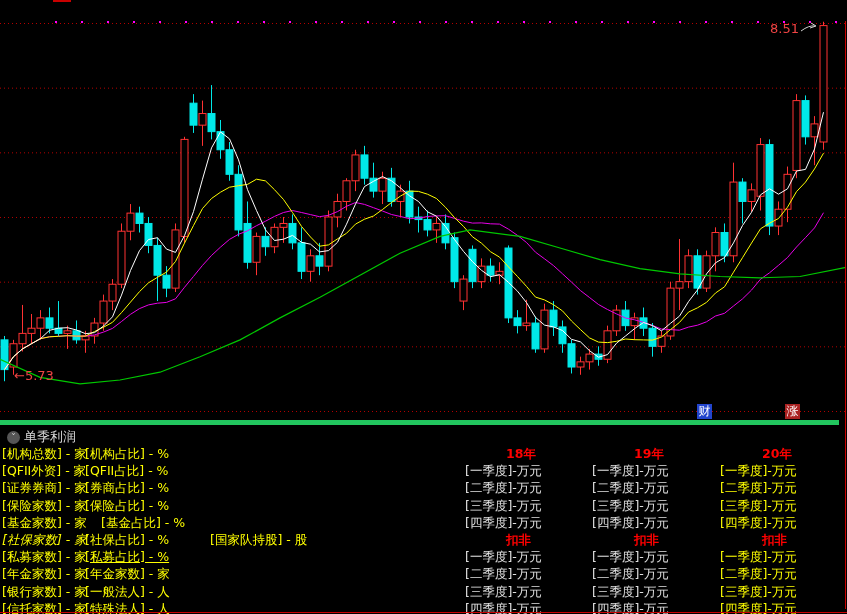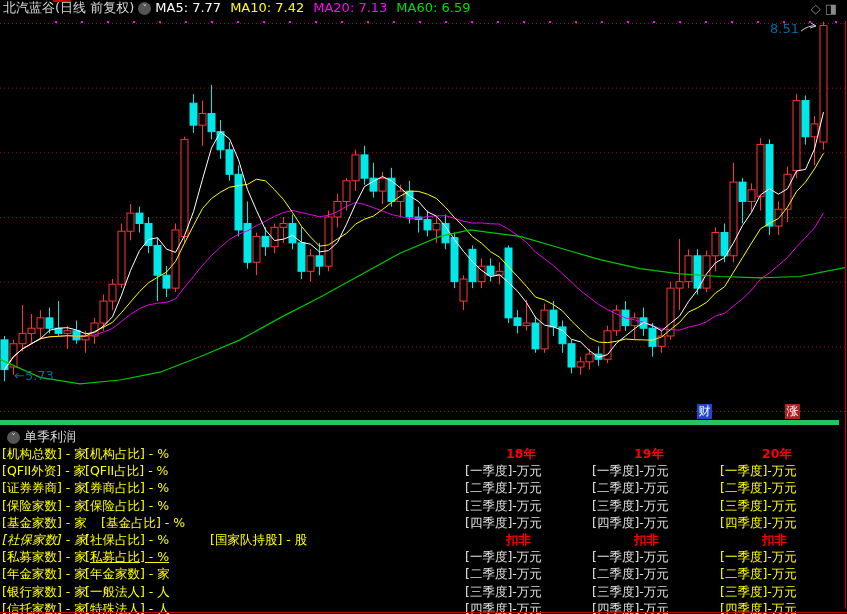--- a/index.html
+++ b/index.html
@@ -7,21 +7,21 @@
        font-family:"DejaVu Sans","Liberation Sans",sans-serif;}
   
   #header{position:absolute;left:0;top:0;width:847px;height:18px;font-size:13px;line-height:16px;white-space:nowrap;}
   #stock-title{color:#d8d8d8;margin-left:3px;}
   .dd-icon{display:inline-block;width:13px;height:13px;border-radius:50%;background:#555;color:#ddd;
            font-size:9px;line-height:12px;text-align:center;vertical-align:middle;margin:0 4px;}
   .ma-item{margin-right:9px;}
   #hdr-icons{position:absolute;right:6px;top:1px;color:#8a8a8a;font-size:13px;letter-spacing:4px;}
   
   #chart-svg{position:absolute;left:0;top:0;}
-  .anno{position:absolute;color:#0369a1;font-size:13px;}
+  .anno{position:absolute;color:#ef4444;font-size:13px;}
   .badge{position:absolute;width:15px;height:15px;color:#fff;font-size:12px;line-height:15px;text-align:center;}
   
   #panel{position:absolute;left:0;top:420px;width:839px;height:194px;background:#000;border-top:5px solid #22c55e;}
   #panel-title-row{position:absolute;left:3px;top:3px;color:#d8d8d8;font-size:13px;}
   .prow{position:absolute;font-size:12.5px;white-space:nowrap;line-height:15px;}
   #axis-line{position:absolute;left:0;top:187px;width:847px;height:1px;background:#c80000;}
   #axis-ticks{position:absolute;left:0;top:190px;width:847px;height:3px;
               background:repeating-linear-gradient(90deg,#9a0000 0 6px,transparent 6px 13px);}
   #right-border{position:absolute;left:845px;top:21px;width:1px;height:588px;background:#c80000;}
   #top-left-mark{position:absolute;left:53px;top:0;width:18px;height:2px;background:#c80000;}
@@ -264,24 +264,20 @@
       <polyline points="4.5,369.6 13.5,356.7 22.5,348.9 31.5,343.7 40.5,338.6 49.5,336.8 58.5,336.3 67.5,335.7 76.5,336.1 85.5,336.1 94.5,334.9 103.5,332.1 112.5,328.4 121.5,321.5 130.5,314.3 139.5,308.6 148.5,304.9 157.5,303.2 166.5,302.4 175.5,298.8 184.5,287.3 193.5,276.4 202.5,265.4 211.5,255.5 220.5,247.1 229.5,239.4 238.5,234.3 247.5,230.8 256.5,225.7 265.5,221.2 274.5,216.4 283.5,212.5 292.5,210.5 301.5,212.5 310.5,214.6 319.5,216.7 328.5,215.3 337.5,211.6 346.5,206.3 355.5,202.5 364.5,204.4 373.5,207.7 382.5,211.0 391.5,214.5 400.5,216.5 409.5,218.7 418.5,218.2 427.5,216.5 436.5,215.9 445.5,215.7 454.5,218.4 463.5,221.2 472.5,223.1 481.5,222.9 490.5,223.8 499.5,224.1 508.5,229.2 517.5,235.4 526.5,242.5 535.5,252.2 544.5,258.8 553.5,265.6 562.5,273.8 571.5,282.1 580.5,290.6 589.5,297.5 598.5,304.5 607.5,309.5 616.5,313.9 625.5,318.0 634.5,319.8 643.5,322.3 652.5,325.5 661.5,329.0 670.5,329.6 679.5,330.2 688.5,327.1 697.5,325.2 706.5,321.8 715.5,316.0 724.5,313.3 733.5,306.0 742.5,298.9 751.5,290.1 760.5,279.2 769.5,272.8 778.5,265.3 787.5,257.5 796.5,247.0 805.5,237.6 814.5,227.9 823.5,212.7" fill="none" stroke="#e800e8" stroke-width="1"></polyline>
       <polyline points="4.5,369.6 13.5,356.7 22.5,348.9 31.5,343.7 40.5,338.6 49.5,336.8 58.5,336.3 67.5,335.7 76.5,336.1 85.5,336.1 94.5,331.5 103.5,327.2 112.5,322.3 121.5,312.6 130.5,302.1 139.5,291.6 148.5,282.8 157.5,277.3 166.5,272.1 175.5,261.5 184.5,243.1 193.5,225.5 202.5,208.5 211.5,198.5 220.5,192.2 229.5,187.2 238.5,185.7 247.5,184.4 256.5,179.2 265.5,180.9 274.5,189.7 283.5,199.5 292.5,212.5 301.5,226.4 310.5,237.0 319.5,246.2 328.5,244.9 337.5,238.9 346.5,233.3 355.5,224.1 364.5,219.2 373.5,216.0 382.5,209.5 391.5,202.5 400.5,196.0 409.5,191.1 418.5,191.4 427.5,194.2 436.5,198.5 445.5,207.3 454.5,217.6 463.5,226.4 472.5,236.8 481.5,243.2 490.5,251.7 499.5,257.1 508.5,266.9 517.5,276.5 526.5,286.4 535.5,297.1 544.5,299.9 553.5,304.7 562.5,310.9 571.5,321.0 580.5,329.6 589.5,337.9 598.5,342.1 607.5,342.6 616.5,341.3 625.5,339.0 634.5,339.7 643.5,339.9 652.5,340.1 661.5,337.0 670.5,329.6 679.5,322.4 688.5,312.1 697.5,307.8 706.5,302.4 715.5,293.0 724.5,286.8 733.5,272.2 742.5,257.7 751.5,243.1 760.5,228.8 769.5,223.2 778.5,218.5 787.5,207.2 796.5,191.6 805.5,182.1 814.5,168.9 823.5,153.2" fill="none" stroke="#ffff00" stroke-width="1"></polyline>
       <polyline points="4.5,369.6 13.5,356.7 22.5,348.9 31.5,343.7 40.5,338.6 49.5,330.3 58.5,328.2 67.5,327.7 76.5,330.0 85.5,333.7 94.5,332.6 103.5,326.1 112.5,316.8 121.5,295.1 130.5,270.5 139.5,250.6 148.5,239.5 157.5,237.7 166.5,249.1 175.5,252.4 184.5,235.6 193.5,211.6 202.5,179.2 211.5,147.9 220.5,131.9 229.5,138.9 238.5,159.8 247.5,189.6 256.5,210.5 265.5,229.9 274.5,240.5 283.5,239.2 292.5,235.4 301.5,242.3 310.5,244.2 319.5,251.9 328.5,250.6 337.5,242.3 346.5,224.2 355.5,204.1 364.5,186.5 373.5,181.3 382.5,176.6 391.5,180.8 400.5,188.0 409.5,195.8 418.5,201.5 427.5,211.8 436.5,216.2 445.5,226.6 454.5,239.5 463.5,251.4 472.5,261.7 481.5,270.3 490.5,276.7 499.5,274.7 508.5,282.4 517.5,291.2 526.5,302.6 535.5,317.4 544.5,325.1 553.5,326.9 562.5,330.5 571.5,339.3 580.5,341.9 589.5,350.7 598.5,357.2 607.5,354.6 616.5,343.2 625.5,336.0 634.5,328.7 643.5,322.5 652.5,325.6 661.5,330.8 670.5,323.3 679.5,316.1 688.5,301.6 697.5,289.9 706.5,273.9 715.5,262.8 724.5,257.6 733.5,242.9 742.5,225.5 751.5,212.3 760.5,194.8 769.5,188.8 778.5,194.2 787.5,188.8 796.5,171.0 805.5,169.4 814.5,149.0 823.5,112.2" fill="none" stroke="#ffffff" stroke-width="1"></polyline>
       <polyline points="0,359.3 40,377.4 80,383.8 120,380.0 160,372.2 200,356.7 240,339.9 280,317.9 320,297.2 360,275.2 400,253.2 440,236.4 470,229.9 520,236.4 560,248.0 600,259.7 640,268.7 680,273.9 720,276.5 760,277.8 800,276.5 846,267.4" fill="none" stroke="#00c800" stroke-width="1.2"></polyline>
       <g>
         <path d="M801,31 Q809,25 815,26" fill="none" stroke="#cfcfcf"></path>
         <path d="M811,23 L816,26 L810,28" fill="none" stroke="#cfcfcf"></path>
       </g>
     </svg>
 
-  <div id="header">
-    <span id="stock-title">北汽蓝谷(日线 前复权)</span><span class="dd-icon">˅</span><span id="ma-labels"><span class="ma-item" style="color: rgb(255, 255, 255);">MA5: 7.77</span><span class="ma-item" style="color: rgb(255, 255, 0);">MA10: 7.42</span><span class="ma-item" style="color: rgb(255, 0, 255);">MA20: 7.13</span><span class="ma-item" style="color: rgb(0, 221, 0);">MA60: 6.59</span></span>
-    <span id="hdr-icons"><span>◇</span><span>◨</span></span>
-  </div>
 
   <div class="anno" style="left:770px;top:21px;">8.51</div>
   <div class="anno" style="left:14px;top:368px;">←5.73</div>
 
   <div class="badge" id="badge-cai" style="left: 697px; top: 404px; background: rgb(34, 68, 204);">财</div>
   <div class="badge" id="badge-zhang" style="left: 785px; top: 404px; background: rgb(170, 34, 34);">涨</div>
 
   <div id="panel">
     <div id="panel-title-row"><span class="dd-icon">˅</span><span>单季利润</span></div>
     <div id="panel-rows">

